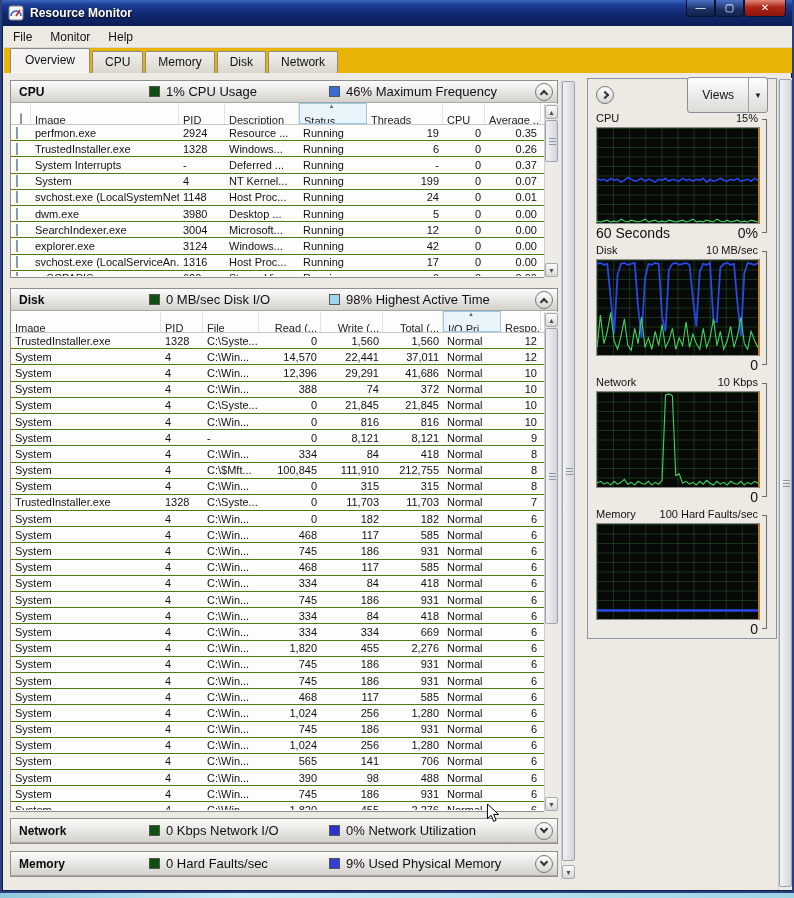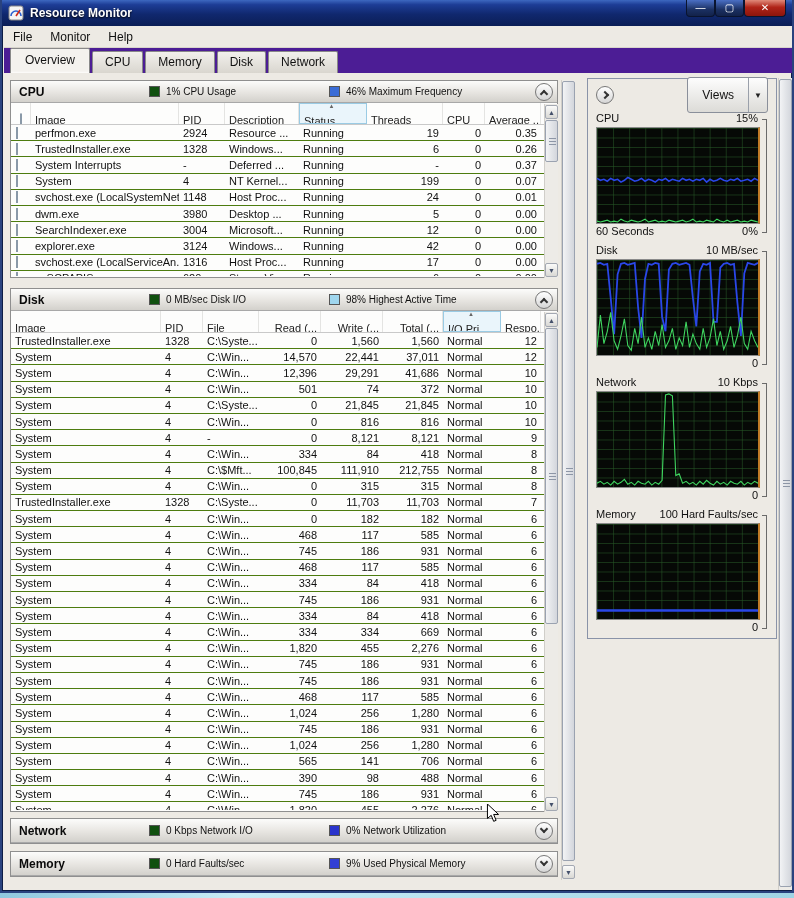--- a/index.html
+++ b/index.html
@@ -21,35 +21,35 @@
     text-align:center; cursor:default;
     background:linear-gradient(#4a6fc4, #1b3062 60%, #12224a); }
   .wbtn.close { width:42px; background:linear-gradient(#e08a7a, #b02418 45%, #8c150c); }
 
   
   .menubar { position:absolute; left:2px; top:26px; width:788px; height:22px;
     background:#edeae4; border-bottom:1px solid #d8d4cc;
     display:flex; align-items:center; font-size:12px; color:#111; }
   .menu-item { padding:2px 9px; }
   .tabbar { position:absolute; left:2px; top:48px; width:788px; height:25px;
-    background:#4c1d95; display:flex; align-items:flex-end; padding-left:6px; }
+    background:#eab308; display:flex; align-items:flex-end; padding-left:6px; }
   .tab { font-size:12px; color:#111; border:1px solid #898989; border-bottom:none;
     background:linear-gradient(#f2f0ec,#d9d6cf); padding:3px 12px 4px;
     margin-right:2px; border-radius:2px 2px 0 0; position:relative; }
   .tab.active { background:#f4f2ee; padding:4px 14px 6px; z-index:2;
     box-shadow:0 -1px 2px rgba(255,255,255,.8) inset; }
 
   
   .panel { position:absolute; left:8px; width:548px; border:1px solid #8f8f8f;
     background:#fdfdfc; }
   .section-hdr { height:22px; display:flex; align-items:center;
     background:linear-gradient(#fcfcfb,#e9e7e3 50%,#d3d1cc);
     border-bottom:1px solid #a8a8a8; padding:0 4px 0 8px; font-size:12px; }
   .sec-title { font-weight:bold; color:#0a0a0a; width:130px; }
-  .legend { display:flex; align-items:center; font-size:10px; color:#111; width:180px; }
+  .legend { display:flex; align-items:center; font-size:13px; color:#111; width:180px; }
   .legend .sq { width:11px; height:11px; border:1px solid #555; margin-right:6px;
     display:inline-block; flex:none; }
   .legend.wide { width:auto; flex:1; }
   .chev-btn { width:18px; height:18px; border:1px solid #777; border-radius:50%;
     background:linear-gradient(#fff,#d5d5d5); margin-left:auto; position:relative; }
   .chev-btn i { position:absolute; left:5px; top:7px; width:6px; height:6px;
     border-left:2px solid #333; border-top:2px solid #333; transform:rotate(45deg); }
   .chev-btn.down i { top:3px; transform:rotate(225deg); }
 
   
@@ -110,21 +110,21 @@
     border:1px solid #6a6a6a; border-left:none; }
   .gtop { display:flex; justify-content:space-between; font-size:11px; color:#111;
     height:15px; }
   .graph { width:164px; height:97px; background:#060906; border:1px solid #8a8a8a;
     border-right:2px solid #c07a26; position:relative; overflow:hidden;
     background-image:
       linear-gradient(rgba(40,90,40,.55) 1px, transparent 1px),
       linear-gradient(90deg, rgba(40,90,40,.55) 1px, transparent 1px);
     background-size:10% 10%; }
   .graph svg { position:absolute; left:0; top:0; }
-  .gbottom { display:flex; justify-content:space-between; font-size:11px; color:#111;
+  .gbottom { display:flex; justify-content:space-between; font-size:14px; color:#111;
     height:15px; padding-top:1px; }
 
   
   #cursor { position:absolute; left:482px; top:804px; z-index:50; }
   #bottom-strip { position:absolute; left:0; top:893px; width:794px; height:5px;
     background:linear-gradient(90deg,#8fc8de,#c8ecf6 30%,#9fd4e4); }
 </style>
 </head>
 <body>
 
@@ -362,21 +362,21 @@
     <span class="td d-write num">29,291</span>
     <span class="td d-total num">41,686</span>
     <span class="td d-prio">Normal</span>
     <span class="td d-resp num">10</span>
   </div>
 
   <div class="trow">
     <span class="td d-image">System</span>
     <span class="td d-pid">4</span>
     <span class="td d-file">C:\Win...</span>
-    <span class="td d-read num">501</span>
+    <span class="td d-read num">388</span>
     <span class="td d-write num">74</span>
     <span class="td d-total num">372</span>
     <span class="td d-prio">Normal</span>
     <span class="td d-resp num">10</span>
   </div>
 
   <div class="trow">
     <span class="td d-image">System</span>
     <span class="td d-pid">4</span>
     <span class="td d-file">C:\Syste...</span>

